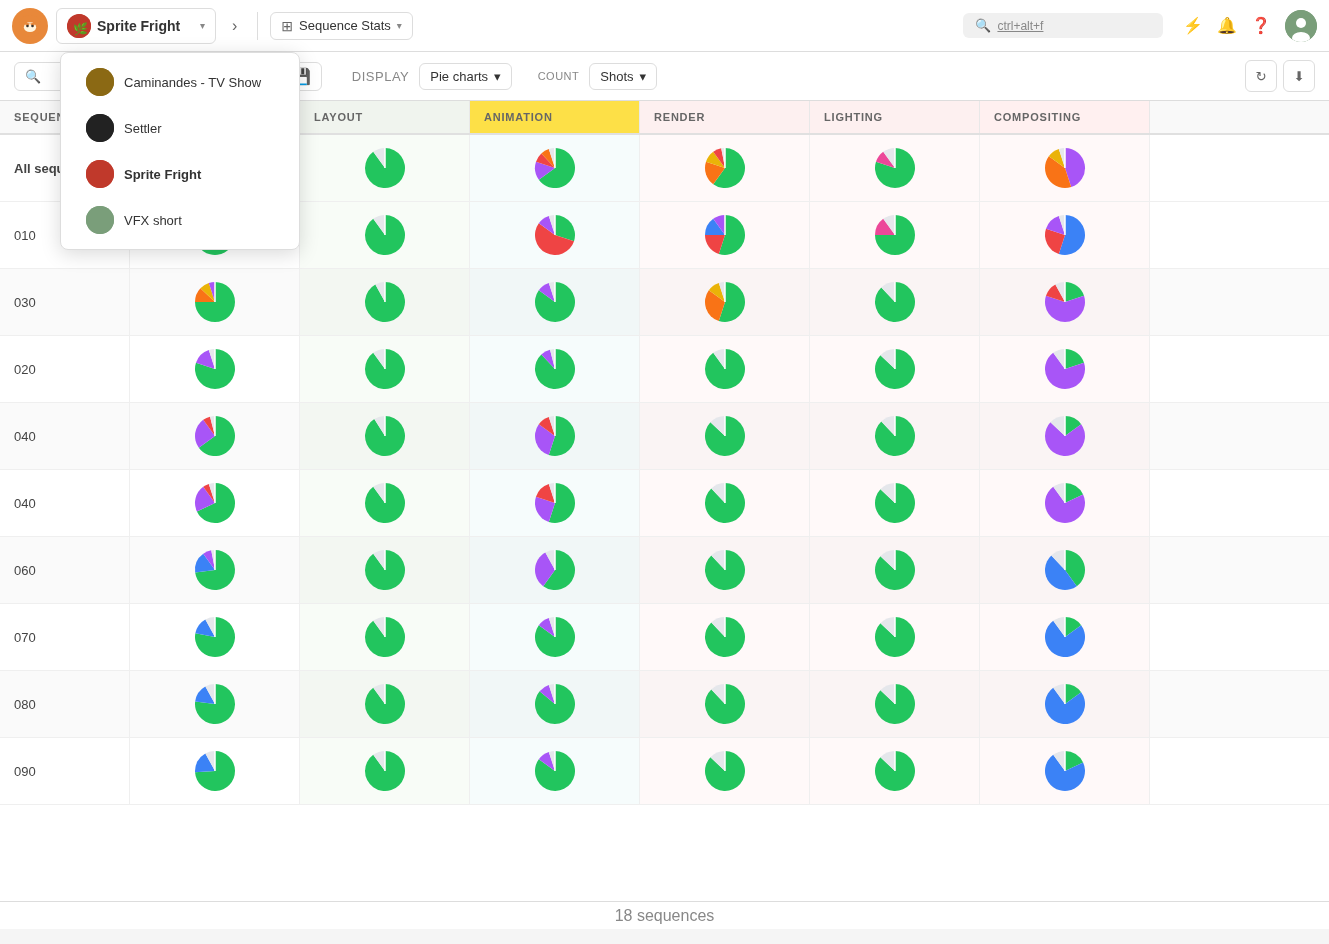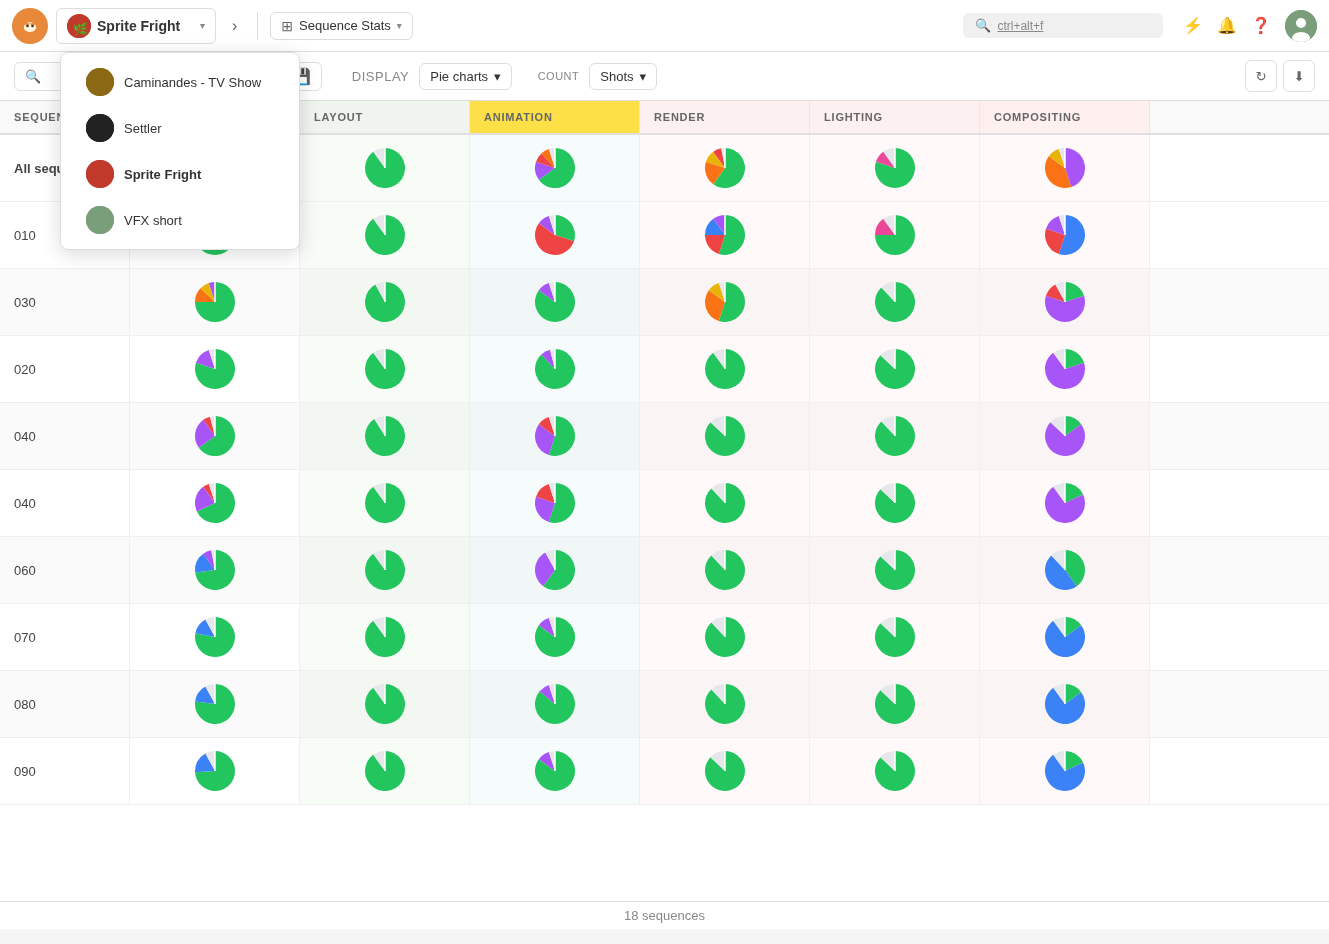--- a/index.html
+++ b/index.html
@@ -57,21 +57,21 @@
     .td { padding: 10px 14px; border-right: 1px solid #efefef; display: flex; align-items: center; justify-content: center; min-height: 66px; }
     .td.seq-label { justify-content: flex-start; font-size: 13px; color: #444; font-weight: 500; }
     .td.layout { background: rgba(144,200,120,0.06); }
     .td.animation { background: rgba(100,200,200,0.06); }
     .td.lighting { background: rgba(255,100,100,0.04); }
     .td.render { background: rgba(255,100,100,0.04); }
     .td.compositing { background: rgba(255,150,150,0.06); }
     svg.pie { width: 44px; height: 44px; }
 
     
-    .footer { display: flex; align-items: center; justify-content: center; padding: 6px; background: #fff; border-top: 1px solid #ddd; font-size: 13px; color: #888; height: 28px; }
+    .footer { display: flex; align-items: center; justify-content: center; padding: 6px; background: #fff; border-top: 1px solid #ddd; font-size: 16px; color: #888; height: 28px; }
   </style>
 </head>
 <body>
 
 <div class="topbar">
   <div class="logo">
 
     <svg viewBox="0 0 36 36" xmlns="http://www.w3.org/2000/svg">
       <circle cx="18" cy="18" r="18" fill="#e8883a"></circle>
       <ellipse cx="18" cy="20" rx="10" ry="8" fill="#fff5e0"></ellipse>

